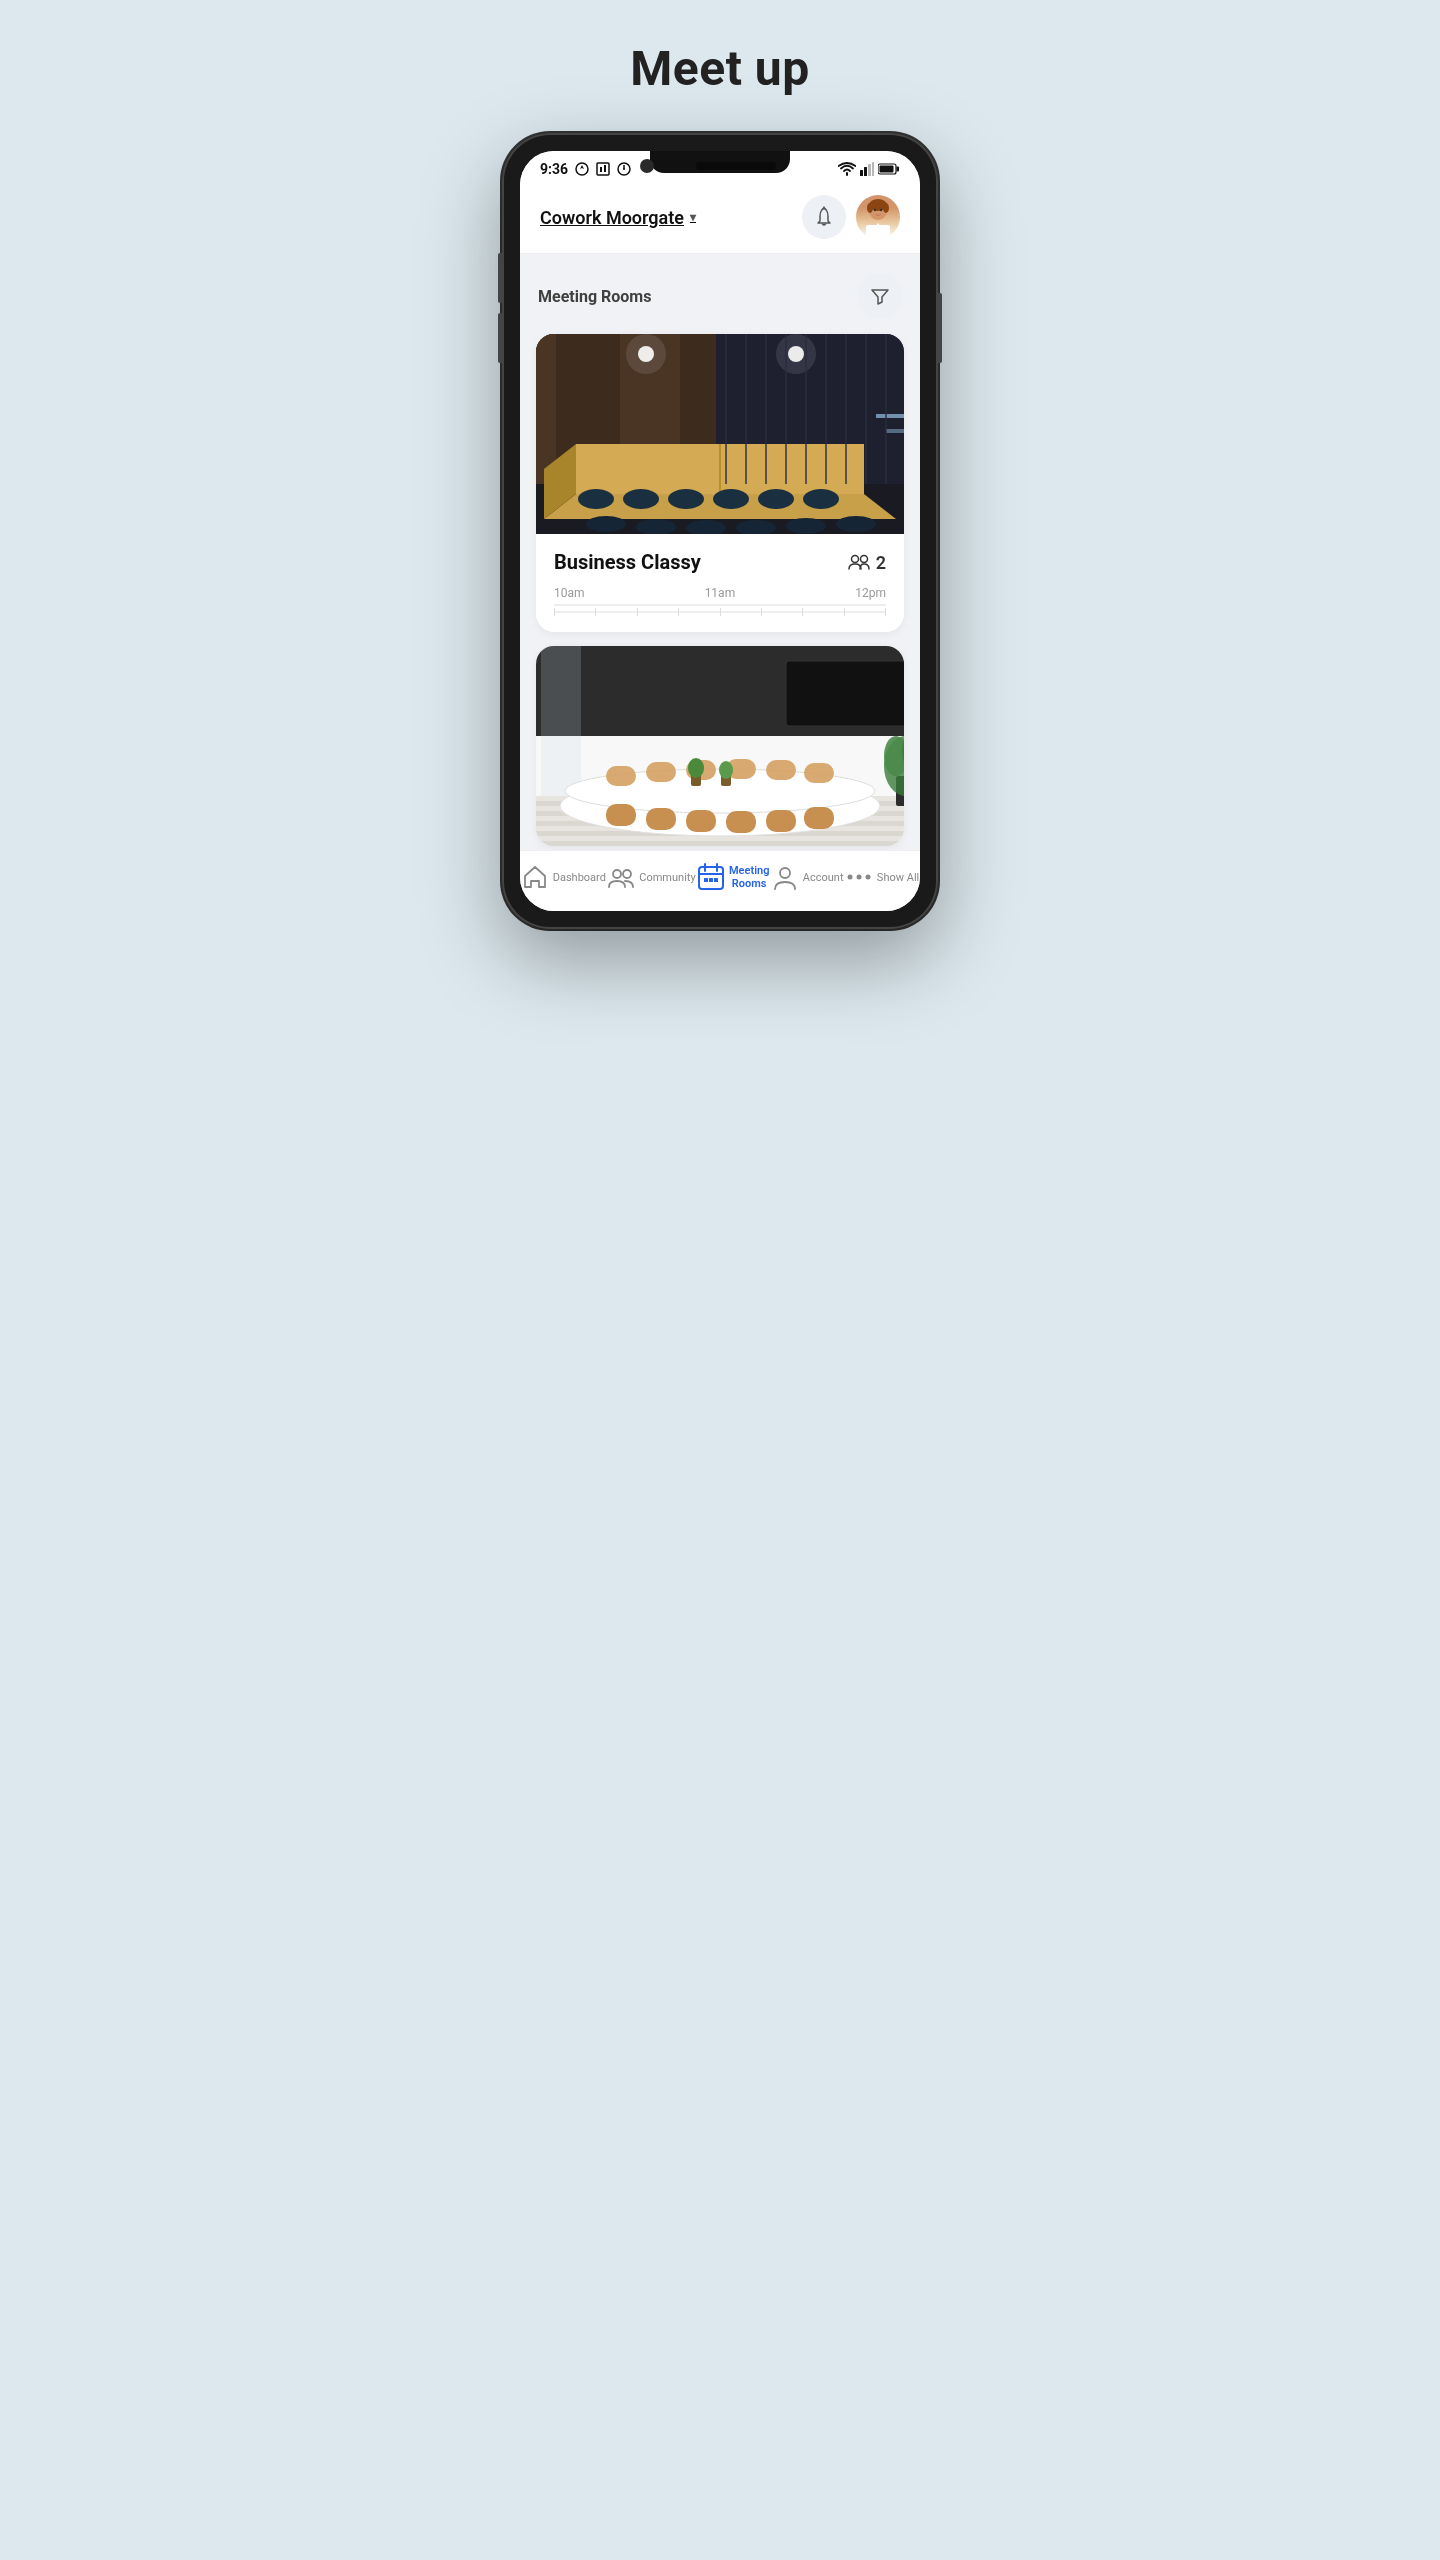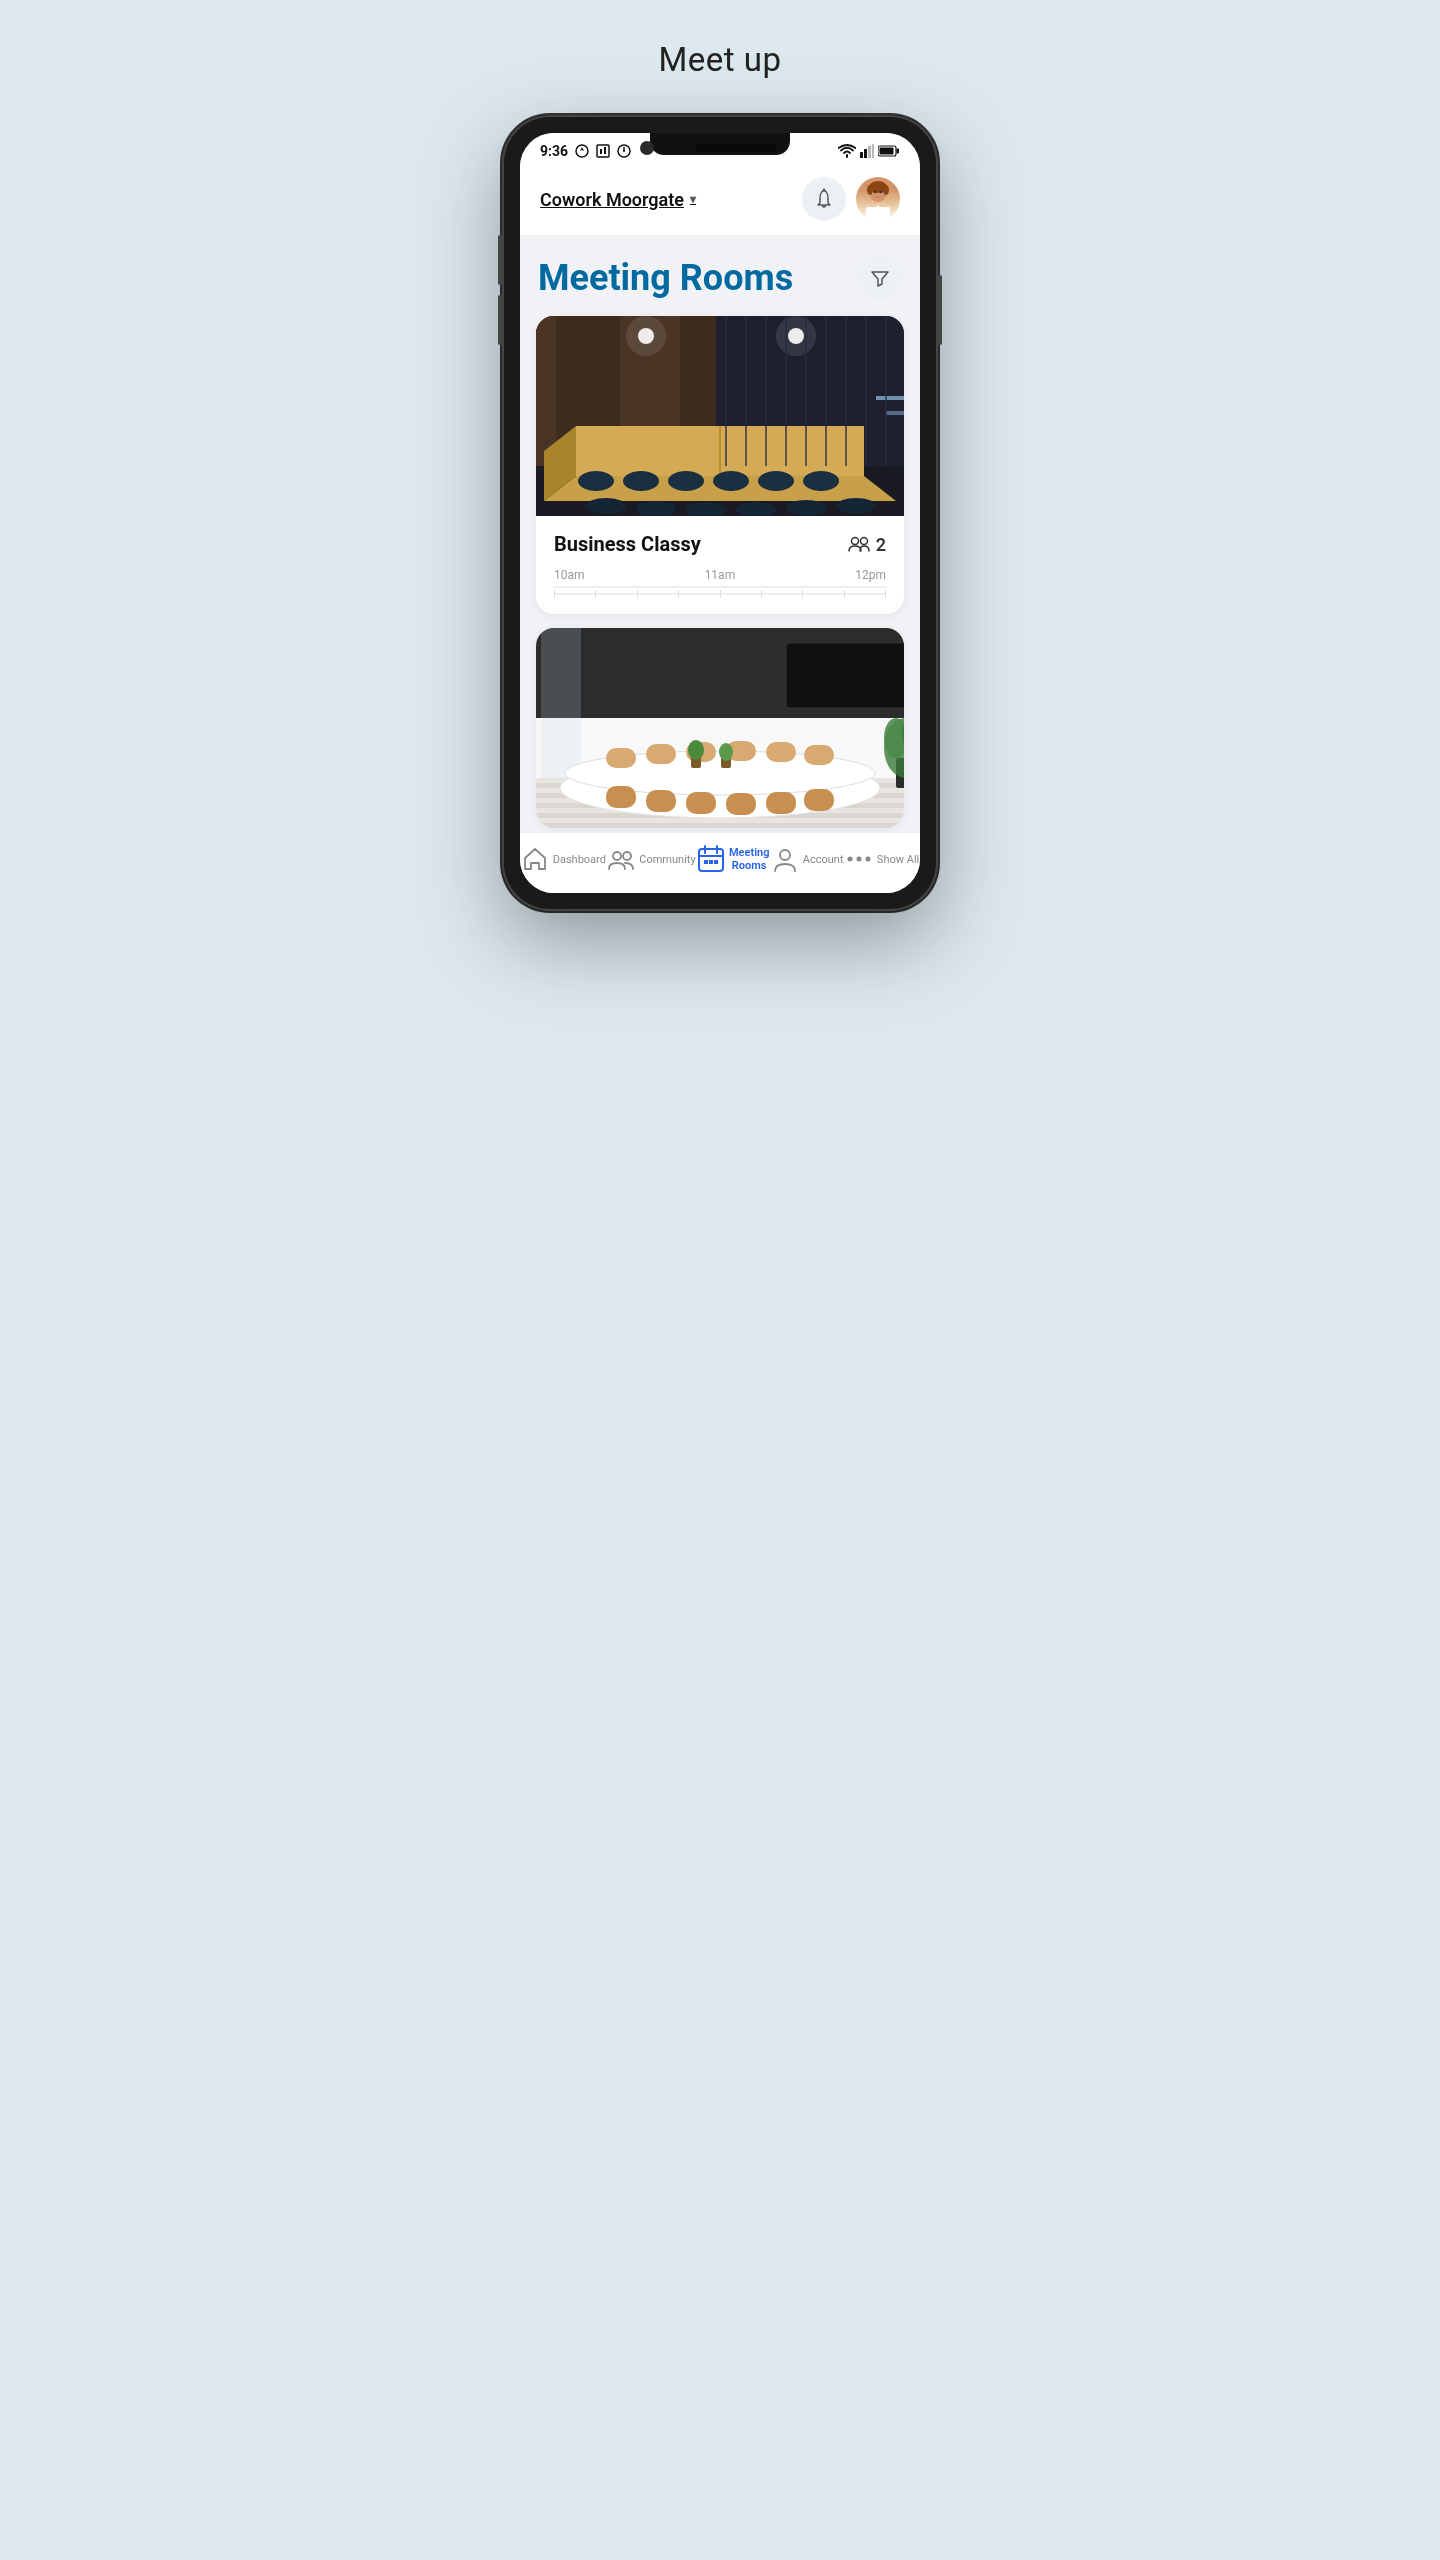--- a/index.html
+++ b/index.html
@@ -8,22 +8,22 @@
       background-color: #dce8ee;
       display: flex;
       flex-direction: column;
       align-items: center;
       min-height: 100vh;
       font-family: -apple-system, BlinkMacSystemFont, 'Segoe UI', Roboto, sans-serif;
       padding: 40px 0 60px;
     }
 
     .app-title {
-      font-size: 33px;
-      font-weight: 400;
+      font-size: 48px;
+      font-weight: 700;
       color: #222;
       margin-bottom: 36px;
       letter-spacing: 0.5px;
     }
 
     .phone-frame {
       width: 436px;
       background: #1a1a1a;
       border-radius: 48px;
       padding: 18px;
@@ -198,23 +198,23 @@
 
     .section-header {
       display: flex;
       justify-content: space-between;
       align-items: center;
       margin-bottom: 16px;
       padding: 0 2px;
     }
 
     .section-title {
-      font-size: 36px;
+      font-size: 16px;
       font-weight: 700;
-      color: #0369a1;
+      color: #404040;
     }
 
     .filter-btn {
       width: 44px;
       height: 44px;
       border-radius: 50%;
       background: #edf0f4;
       display: flex;
       align-items: center;
       justify-content: center;

